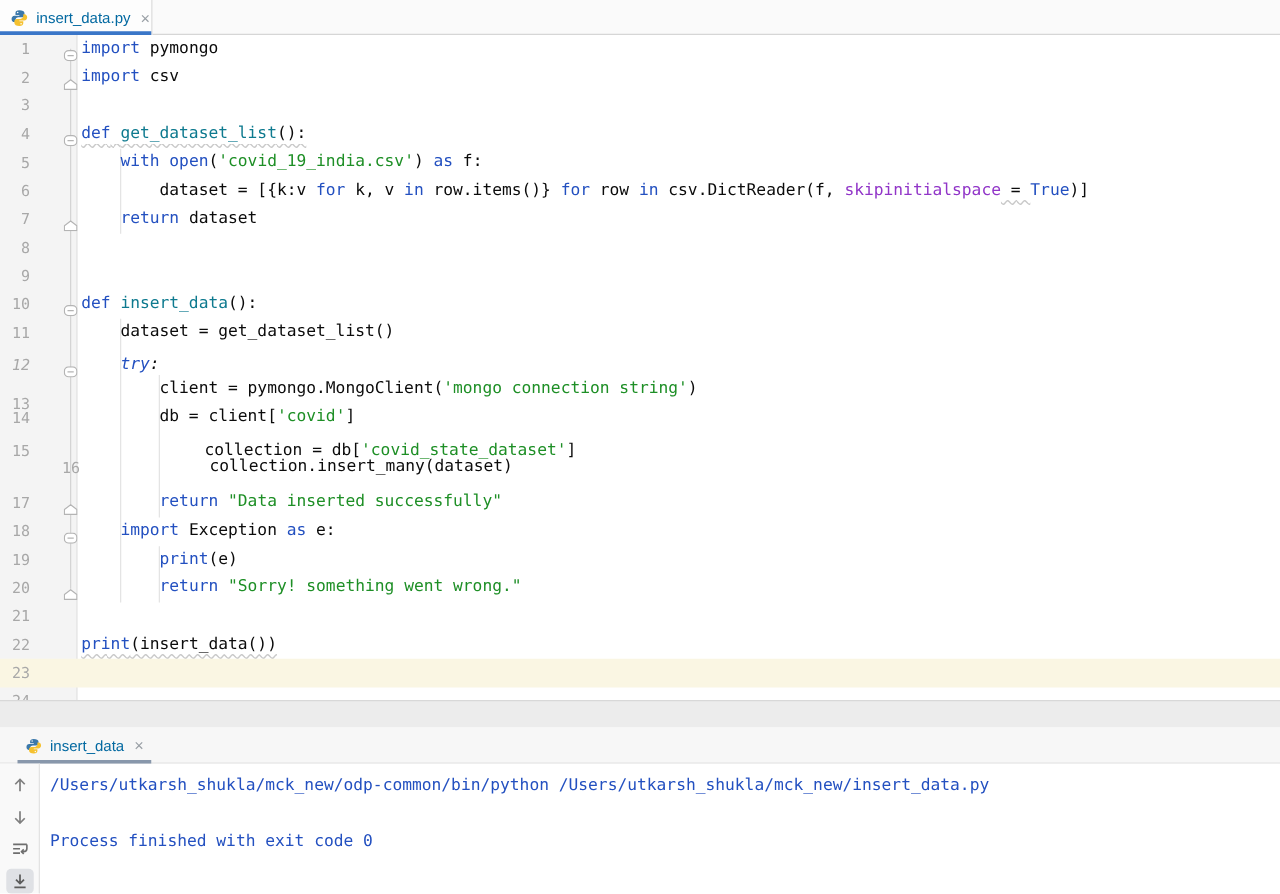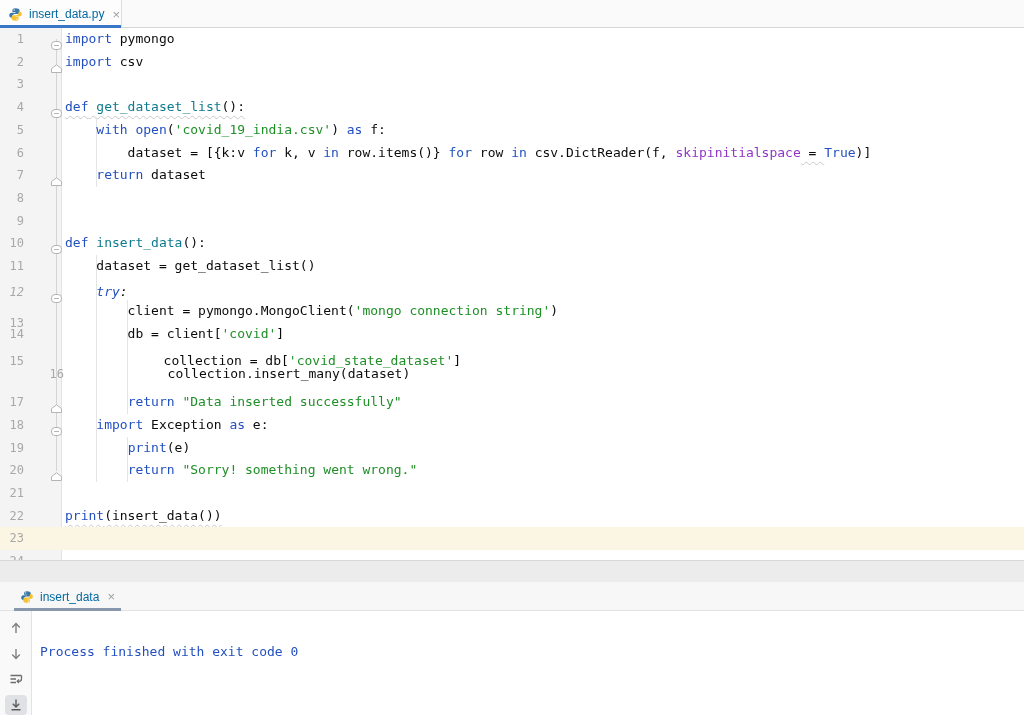--- a/index.html
+++ b/index.html
@@ -304,16 +304,16 @@
           <path d="M13.5 4.5v3.2a2.6 2.6 0 0 1-2.6 2.6H9.3"></path>
           <path d="M11 8.5 9.2 10.3l1.8 1.8"></path>
         </svg>
       </div>
       <div class="icon-btn selected">
         <svg width="16" height="16" viewBox="0 0 16 16" fill="none" stroke="#5c5c5c" stroke-width="1.4">
           <path d="M8 2.5v7M4.8 6.7 8 9.9l3.2-3.2M3.5 12.8h9"></path>
         </svg>
       </div>
     </div>
-    <div class="con-out" id="con-out"><div class="con-line out"> </div><div class="con-line sys">Process finished with exit code 0</div></div>
+    <div class="con-out" id="con-out"><div class="con-line sys">/Users/utkarsh_shukla/mck_new/odp-common/bin/python /Users/utkarsh_shukla/mck_new/insert_data.py</div><div class="con-line out"> </div><div class="con-line sys">Process finished with exit code 0</div></div>
   </div>
 
 </div>
 
 </body></html>

